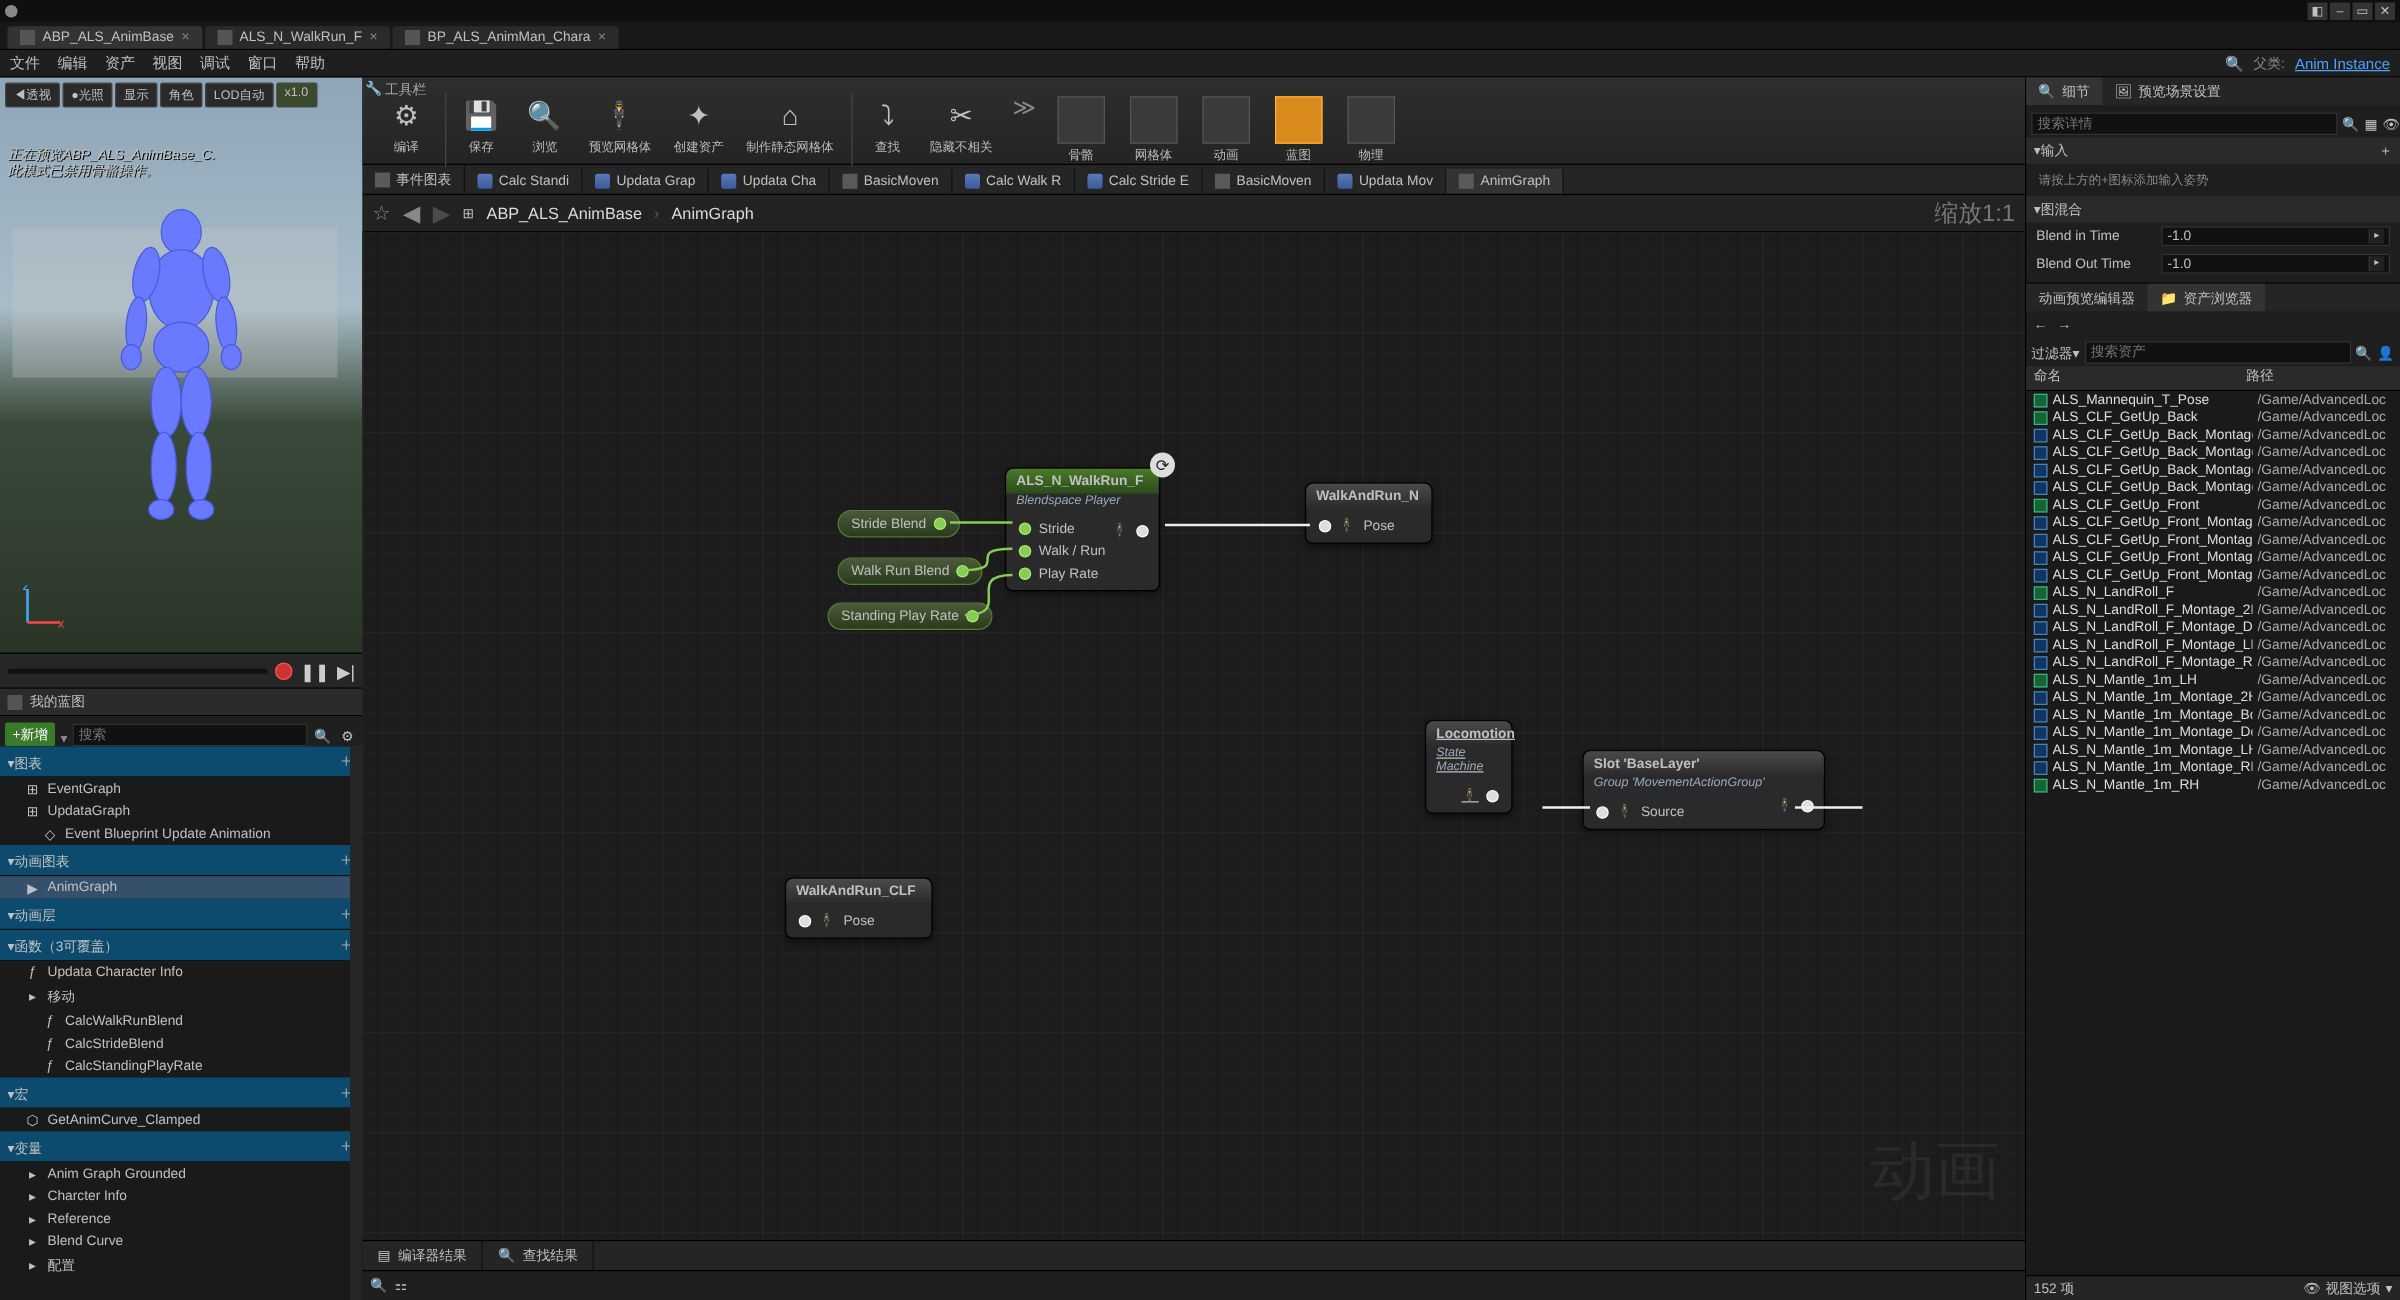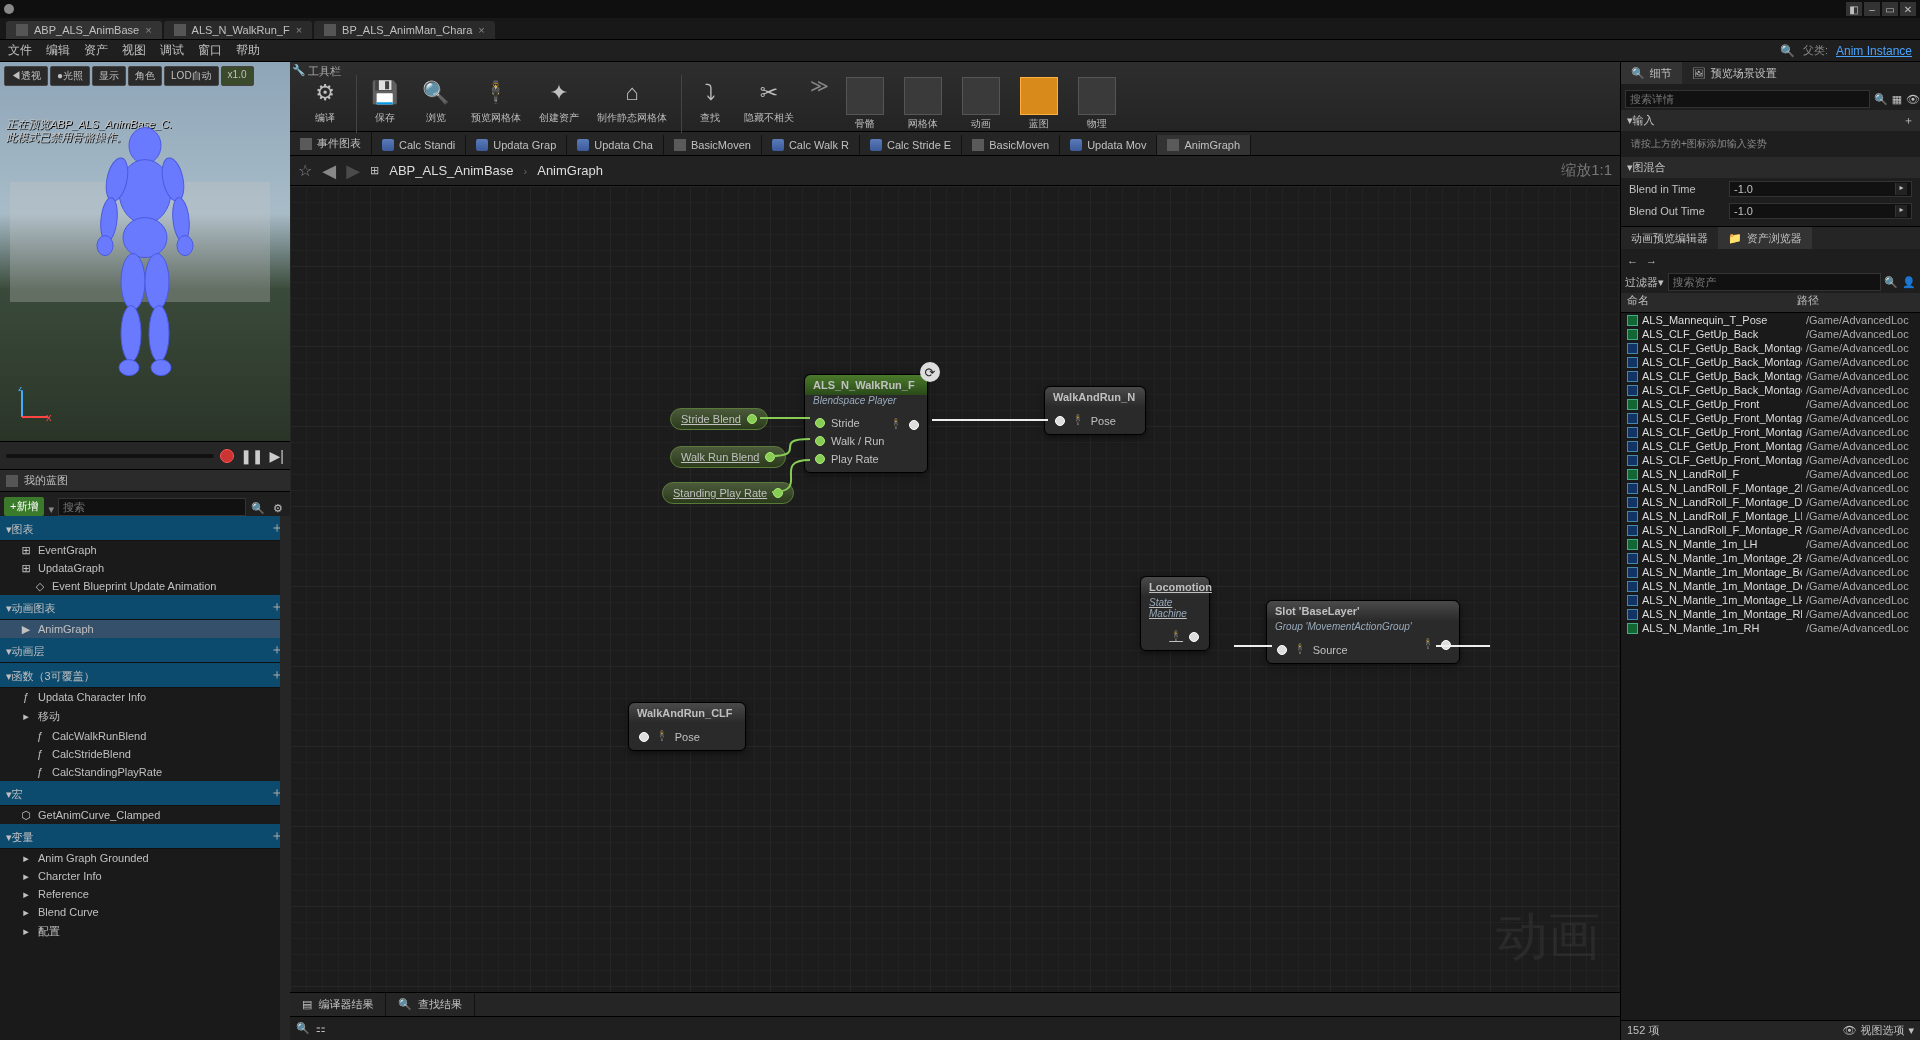--- a/index.html
+++ b/index.html
@@ -12,21 +12,21 @@
 .tabs-top .tab.active { background:#333; }
 .tabs-top .tab .x { color:#888; }
 .tabs-top .tab .ico { width:12px; height:12px; background:#555;}
 .menubar { height:22px; background:#1f1f1f; display:flex; align-items:center; padding:0 8px; gap:14px; border-bottom:1px solid #000;}
 .menubar span { font-size:12px; }
 .menubar .right { margin-left:auto; display:flex; gap:8px; align-items:center;}
 .menubar .parent { color:#888; font-size:11px;}
 .menubar .link { color:#4aa3ff; text-decoration:underline;}
 .workspace { display:flex; height:978px; }
 .col-left { width:290px; display:flex; flex-direction:column; background:#1e1e1e; }
-.viewport { height:380px; background:linear-gradient(#2d3640,#222); position:relative; border-bottom:1px solid #000; overflow:hidden;}
+.viewport { height:461px; background:linear-gradient(#2d3640,#222); position:relative; border-bottom:1px solid #000; overflow:hidden;}
 .vp-toolbar { position:absolute; top:4px; left:4px; display:flex; gap:2px;}
 .vp-toolbar .btn { background:#2a2a2a; border:1px solid #444; padding:2px 6px; border-radius:2px; font-size:10px;}
 .vp-toolbar .btn.hl { background:#3a4a2a; }
 .vp-char { position:absolute; left:50%; top:50%; transform:translate(-50%,-48%);}
 .vp-sky { position:absolute; inset:0; background:linear-gradient(#8ea5b8 0%,#a8bcc8 40%,#3a4a3a 60%,#2a3528 100%);}
 .vp-build { position:absolute; left:10px; top:120px; width:260px; height:120px; background:rgba(200,200,200,.3); }
 .vp-text { position:absolute; top:56px; left:6px; font-size:10px; font-style:italic; color:#ddd; text-shadow:1px 1px #000; line-height:13px;}
 .vp-axes { position:absolute; left:18px; bottom:24px; width:30px; height:30px;}
 .vp-controls { height:28px; background:#262626; display:flex; align-items:center; padding:0 6px; gap:6px; border-bottom:1px solid #000;}
 .vp-controls .timeline { flex:1; height:4px; background:#111; border-radius:2px;}
@@ -63,34 +63,34 @@
 .func-tabs .ftab { padding:4px 10px; display:flex; align-items:center; gap:5px; border-right:1px solid #111; white-space:nowrap;}
 .func-tabs .ftab.active { background:#333;}
 .func-tabs .ftab .fi { width:12px; height:12px; display:inline-block;}
 .func-tabs .ftab .fi.fn { background:linear-gradient(#5a7aba,#3a5a9a); border-radius:2px;}
 .func-tabs .ftab .fi.gr { background:#5a5a5a;}
 .breadcrumb-row { height:30px; background:#222; display:flex; align-items:center; padding:0 8px; gap:10px; border-bottom:1px solid #000;}
 .breadcrumb-row .star { color:#888; font-size:16px;}
 .breadcrumb-row .nav { color:#888; font-size:18px;}
 .breadcrumb-row .crumb { font-size:13px; color:#ddd;}
 .breadcrumb-row .sep { color:#666;}
-.breadcrumb-row .zoom { margin-left:auto; color:#777; font-size:15px;}
+.breadcrumb-row .zoom { margin-left:auto; color:#777; font-size:19px;}
 .graph { flex:1; position:relative; background:#1c1c1c; background-image:linear-gradient(#262626 1px,transparent 1px),linear-gradient(90deg,#262626 1px,transparent 1px),linear-gradient(#222 1px,transparent 1px),linear-gradient(90deg,#222 1px,transparent 1px); background-size:80px 80px,80px 80px,16px 16px,16px 16px;}
 .graph .watermark { position:absolute; right:20px; bottom:20px; font-size:52px; color:rgba(120,120,120,.15); font-weight:300;}
 .node { position:absolute; background:#2a2a2a; border:1px solid #000; border-radius:6px; box-shadow:0 2px 6px rgba(0,0,0,.5);}
 .node .nhdr { padding:4px 8px; border-top-left-radius:6px; border-top-right-radius:6px; font-weight:bold;}
 .node .nsub { font-size:10px; font-style:italic; color:#9ab; padding:0 8px 4px;}
 .node .nbody { padding:4px 6px;}
 .node .pin { display:flex; align-items:center; gap:6px; padding:3px 4px;}
 .node .pin .dot { width:10px; height:10px; border-radius:50%; background:#8c5; border:1px solid #ae7;}
 .node .pin .dotw { width:10px; height:10px; border-radius:50%; background:#ddd; border:1px solid #fff;}
 .node .pin.out { justify-content:flex-end;}
 .node.green .nhdr { background:linear-gradient(#4a7a2a,#2a4a1a);}
 .node.grey .nhdr { background:linear-gradient(#4a4a4a,#2a2a2a);}
-.pill { position:absolute; background:linear-gradient(#4a5a3a,#2a3a1a); border:1px solid #5a7a3a; border-radius:12px; padding:4px 10px; display:flex; align-items:center; gap:6px;text-decoration:underline;}
+.pill { position:absolute; background:linear-gradient(#4a5a3a,#2a3a1a); border:1px solid #5a7a3a; border-radius:12px; padding:4px 10px; display:flex; align-items:center; gap:6px;}
 .pill .dot { width:10px; height:10px; border-radius:50%; background:#8c5; border:1px solid #ae7;}
 .wire { position:absolute; pointer-events:none;}
 .compiler-row { height:24px; background:#252525; display:flex; align-items:center; border-top:1px solid #000;}
 .compiler-row .ctab { padding:4px 12px; display:flex; align-items:center; gap:6px; border-right:1px solid #111;}
 .find-row { height:24px; background:#1f1f1f; display:flex; align-items:center; padding:0 6px; gap:6px; border-top:1px solid #000;}
 .find-row input { flex:1; background:#151515; border:1px solid #333; padding:2px 6px; color:#888; font-style:italic;}
 .col-right { width:300px; display:flex; flex-direction:column; background:#1e1e1e; border-left:1px solid #000;}
 .rtabs { height:22px; background:#252525; display:flex;}
 .rtabs .rtab { padding:4px 10px; display:flex; align-items:center; gap:5px;}
 .rtabs .rtab.active { background:#333;}

